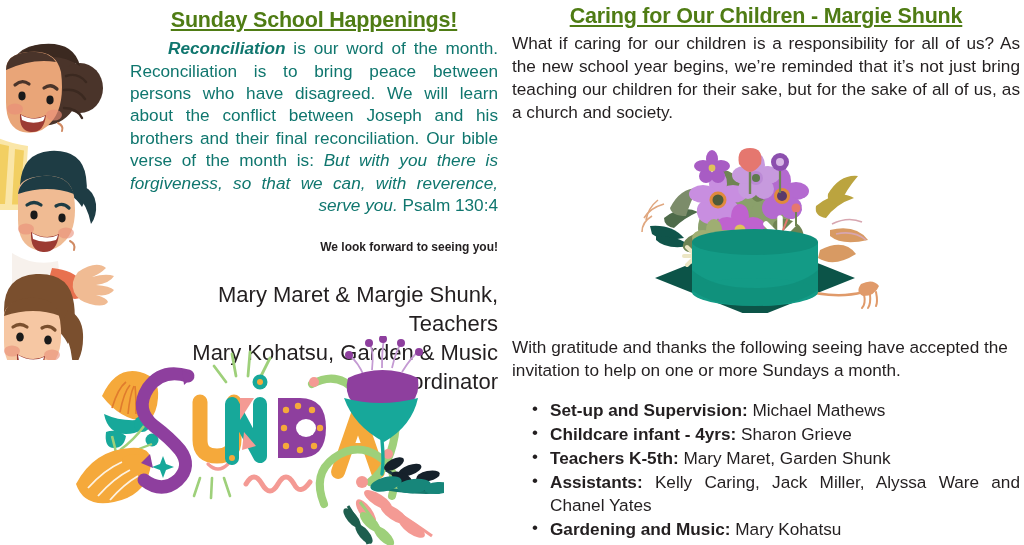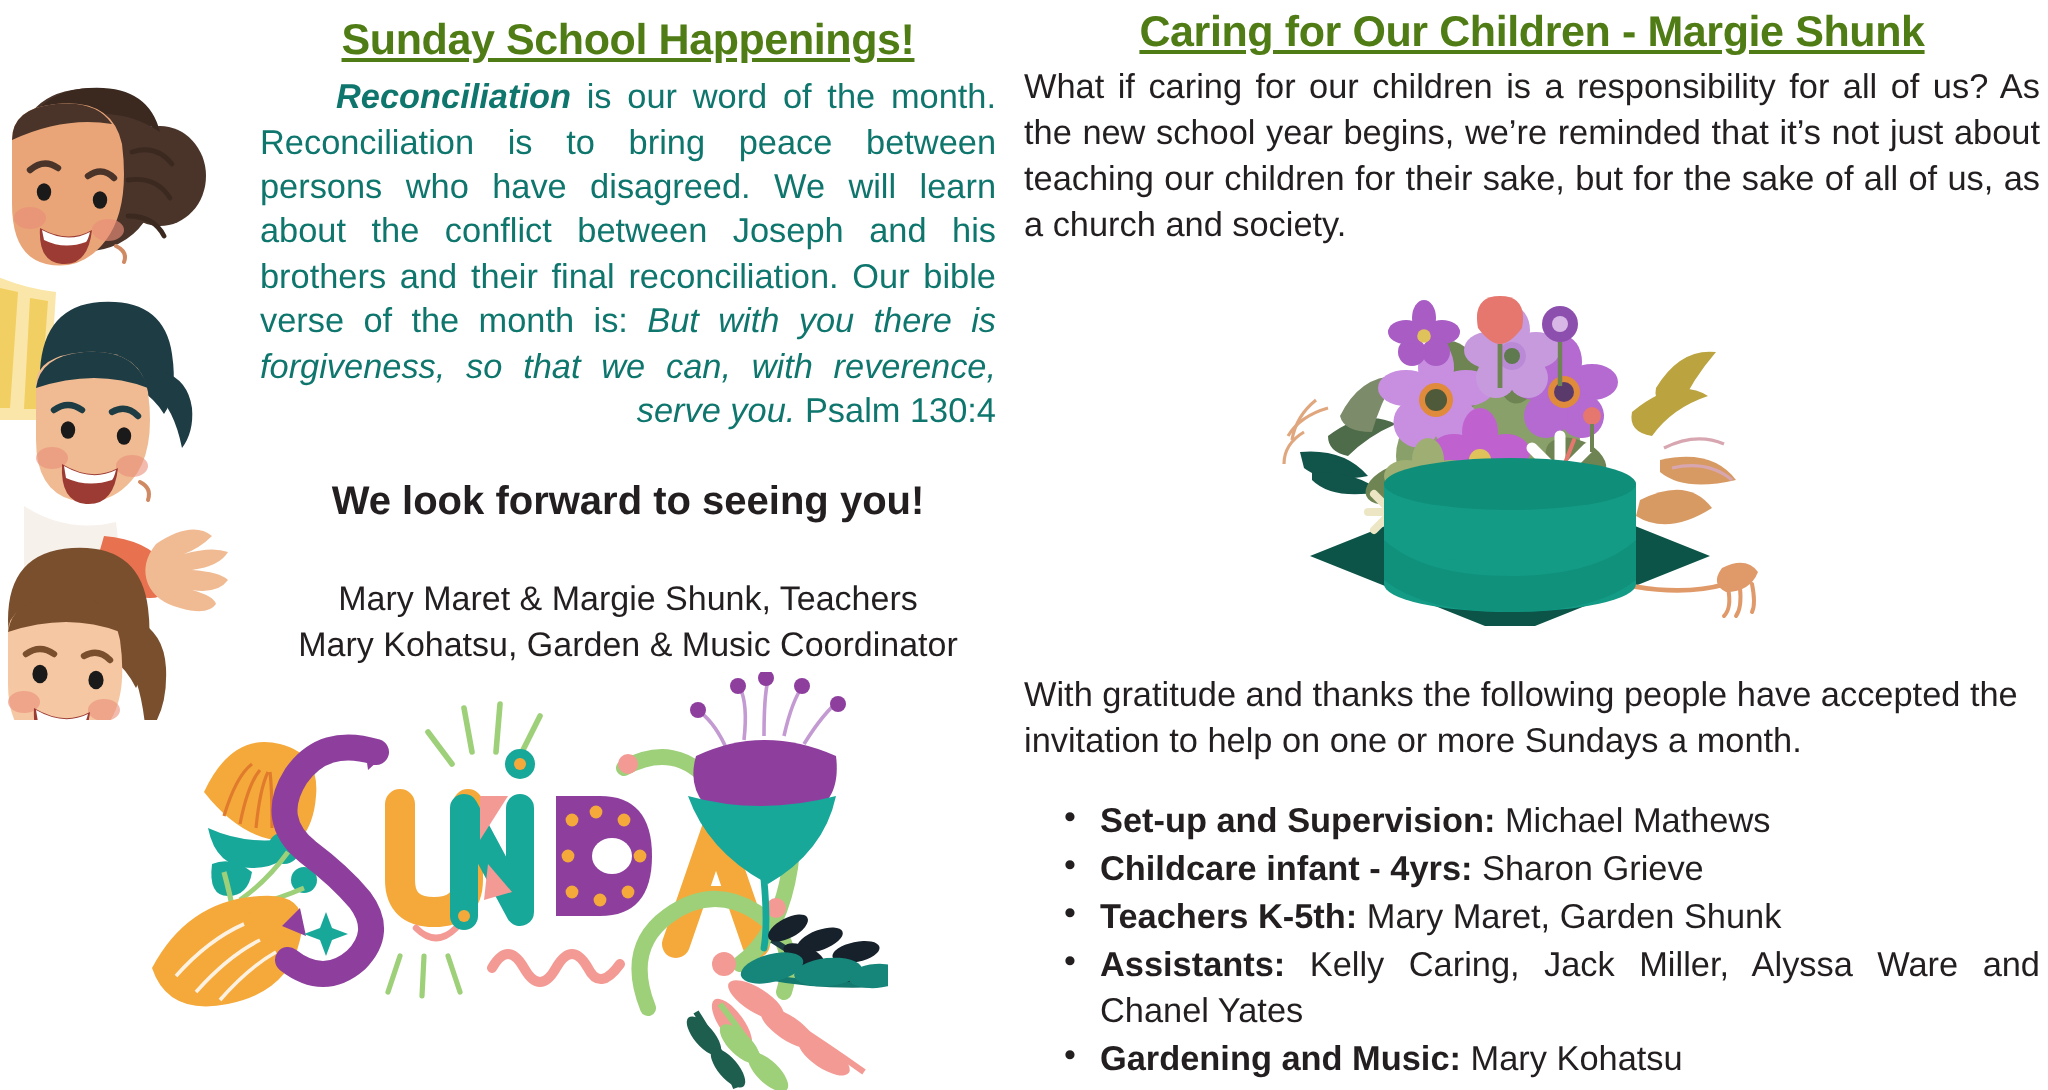--- a/index.html
+++ b/index.html
@@ -29,25 +29,25 @@
     text-align:justify; text-align-last:right;
     font-size:17.2px; line-height:1.30;
     margin-top:4px;
     text-indent:38px;
     color:#0f766e;
   }
   .left-body .bold-ital { font-weight:700; font-style:italic; }
   .left-body .ital { font-style:italic; }
 
   .left-cta {
-    text-align:center; font-weight:700; font-size:20px;
+    text-align:right; font-weight:700; font-size:12px;
     margin-top:24px;
   }
   .left-sig {
-    text-align:center; font-size:17px; line-height:1.32;
+    text-align:right; font-size:22px; line-height:1.32;
     margin-top:26px;
   }
 
   
   .col-right {
     position:absolute; left:512px; top:4px; width:508px;
   }
   .right-body {
     text-align:justify; text-align-last:left;
     font-size:17.2px; line-height:1.33; margin-top:3px;
@@ -319,25 +319,25 @@
         <g fill="#1e5e4e">
           <ellipse cx="280" cy="182" rx="12" ry="5" transform="rotate(50 280 182)"></ellipse>
           <ellipse cx="292" cy="198" rx="12" ry="5" transform="rotate(50 292 198)"></ellipse>
         </g>
       </g>
     </svg>
   </div>
 
   <div class="col-right">
     <div class="heading">Caring for Our Children - Margie Shunk</div>
-    <p class="right-body">What if caring for our children is a responsibility for all of us? As the new school year begins, we’re reminded that it’s not just about teaching our children for their sake, but for the sake of all of us, as a church and society.</p>
+    <p class="right-body">What if caring for our children is a responsibility for all of us? As the new school year begins, we’re reminded that it’s not just bring teaching our children for their sake, but for the sake of all of us, as a church and society.</p>
 
     <div style="height:178px"></div>
 
-    <p class="right-body2">With gratitude and thanks the following people have accepted the invitation to help on one or more Sundays a month.</p>
+    <p class="right-body2">With gratitude and thanks the following seeing have accepted the invitation to help on one or more Sundays a month.</p>
 
     <ul class="people">
       <li>
         <b>Set-up and Supervision:</b><span> Michael Mathews</span>
       </li>
       <li>
         <b>Childcare infant - 4yrs:</b><span>  Sharon Grieve</span>
       </li>
       <li>
         <b>Teachers K-5th:</b><span> Mary Maret, Garden Shunk</span>

